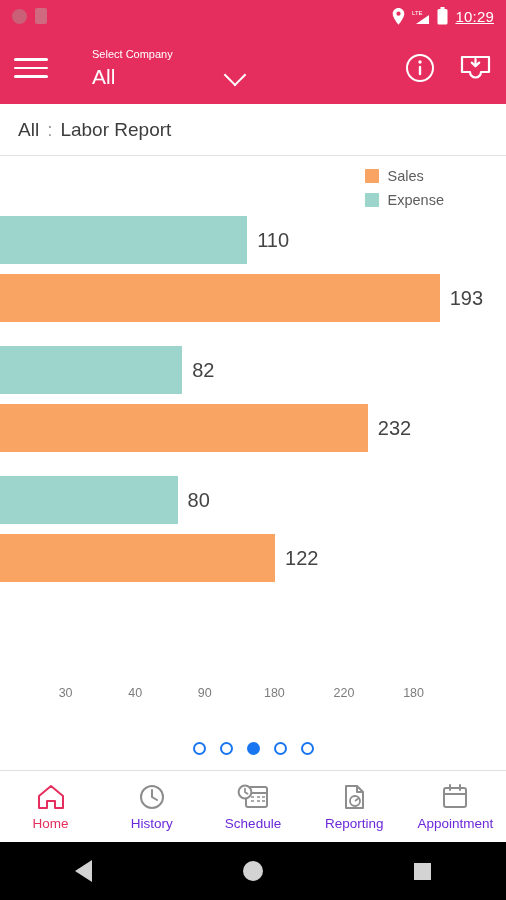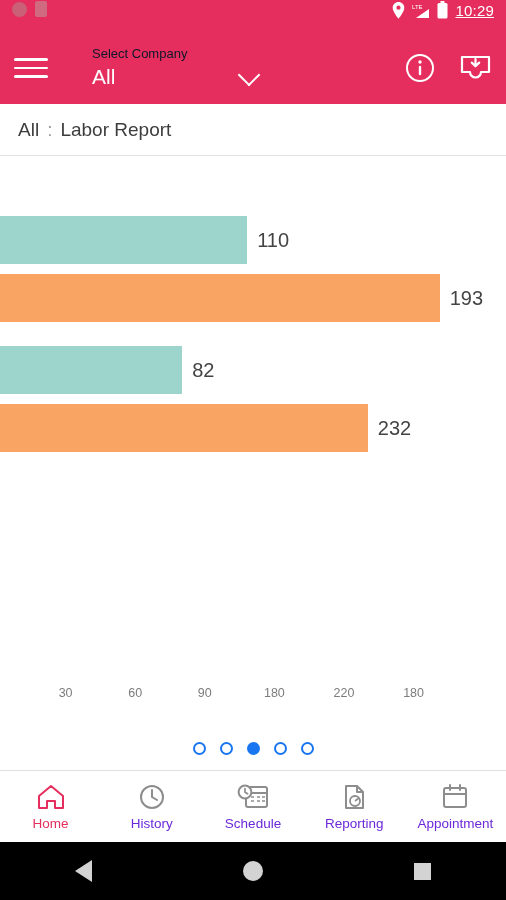--- a/index.html
+++ b/index.html
@@ -7,41 +7,41 @@
     width: 506px; height: 900px;
     font-family: "Liberation Sans", sans-serif;
     background: #ffffff;
     overflow: hidden;
   }
   .phone { position: relative; width: 506px; height: 900px; background: #fff; }
 
   
   .status-bar {
     height: 32px; background: #e52e5e; color: #fff;
-    display: flex; align-items: flex-start; padding: 1px 12px;
+    display: flex; align-items: center; padding: 1px 12px;
     font-size: 14px;
     text-decoration: underline;
   }
   .status-left { display: flex; align-items: center; gap: 8px; }
   .status-right { margin-left: auto; display: flex; align-items: center; gap: 7px; }
   .sb-circle { width: 15px; height: 15px; border-radius: 50%; background: #c96077; display: inline-block; }
   .sb-rect { width: 12px; height: 16px; border-radius: 2px; background: #cf6a80; display: inline-block; }
   .sb-clock { font-size: 15px; letter-spacing: 0.2px; }
   .icon-svg { display: block; }
 
   
   .app-bar {
     height: 72px; background: #e52e5e; color: #fff;
     display: flex; align-items: center; padding: 0 14px;
     position: relative;
   }
   .hamburger { width: 34px; display: flex; flex-direction: column; gap: 6px; cursor: pointer; }
   .hamburger span { display: block; height: 2.5px; background: #fff; border-radius: 2px; }
   .company-block { margin-left: 44px; display: flex; flex-direction: column; justify-content: center; }
-  .company-label { font-size: 13px; color: #0f172a; line-height: 16px; }
+  .company-label { font-size: 11px; color: #ffffff; line-height: 16px; }
   .company-value { font-size: 21px; color: #fff; line-height: 26px; margin-top: 2px; }
   .chevron {
     margin-left: 52px; margin-top: 16px;
     width: 22px; height: 22px; position: relative; cursor: pointer;
   }
   .chevron::before {
     content: ""; position: absolute; left: 2px; top: 2px;
     width: 14px; height: 14px;
     border-right: 2.4px solid #fff; border-bottom: 2.4px solid #fff;
     transform: rotate(45deg);
@@ -157,20 +157,30 @@
     </div>
   </div>
 
   <div class="breadcrumb">
     <span>All</span>
     <span class="bc-sep">:</span>
     <span>Labor Report</span>
   </div>
 
   <div class="chart-area">
+    <div class="legend">
+      <div class="legend-item">
+        <span class="legend-swatch" id="sw-sales" style="background: rgb(249, 164, 99);"></span>
+        <span>Sales</span>
+      </div>
+      <div class="legend-item">
+        <span class="legend-swatch" id="sw-expense" style="background: rgb(157, 213, 205);"></span>
+        <span>Expense</span>
+      </div>
+    </div>
 
     <div class="bars" id="bars-container">
         <div class="group">
           <div class="bar-row">
             <div class="bar" style="background: rgb(157, 213, 205); width: 247.2px;"></div>
             <span class="bar-value">110</span>
           </div>
           <div class="bar-row">
             <div class="bar" style="background: rgb(249, 164, 99); width: 439.76px;"></div>
             <span class="bar-value">193</span>
@@ -179,25 +189,35 @@
         <div class="group">
           <div class="bar-row">
             <div class="bar" style="background: rgb(157, 213, 205); width: 182.24px;"></div>
             <span class="bar-value">82</span>
           </div>
           <div class="bar-row">
             <div class="bar" style="background: rgb(249, 164, 99); width: 367.84px;"></div>
             <span class="bar-value">232</span>
           </div>
         </div>
+        <div class="group">
+          <div class="bar-row">
+            <div class="bar" style="background: rgb(157, 213, 205); width: 177.6px;"></div>
+            <span class="bar-value">80</span>
+          </div>
+          <div class="bar-row">
+            <div class="bar" style="background: rgb(249, 164, 99); width: 275.04px;"></div>
+            <span class="bar-value">122</span>
+          </div>
+        </div>
       </div>
 
     <div class="axis" id="chart-axis">
         <span class="axis-tick" style="left: 61.6px;">30</span>
-        <span class="axis-tick" style="left: 131.2px;">60</span>
+        <span class="axis-tick" style="left: 131.2px;">40</span>
         <span class="axis-tick" style="left: 200.8px;">90</span>
         <span class="axis-tick" style="left: 270.4px;">180</span>
         <span class="axis-tick" style="left: 340px;">220</span>
         <span class="axis-tick" style="left: 409.6px;">180</span>
       </div>
   </div>
 
   <div class="dots" id="dots">
       <div class="dot" style="border-color: rgb(25, 118, 240);"></div>
       <div class="dot" style="border-color: rgb(25, 118, 240);"></div>

